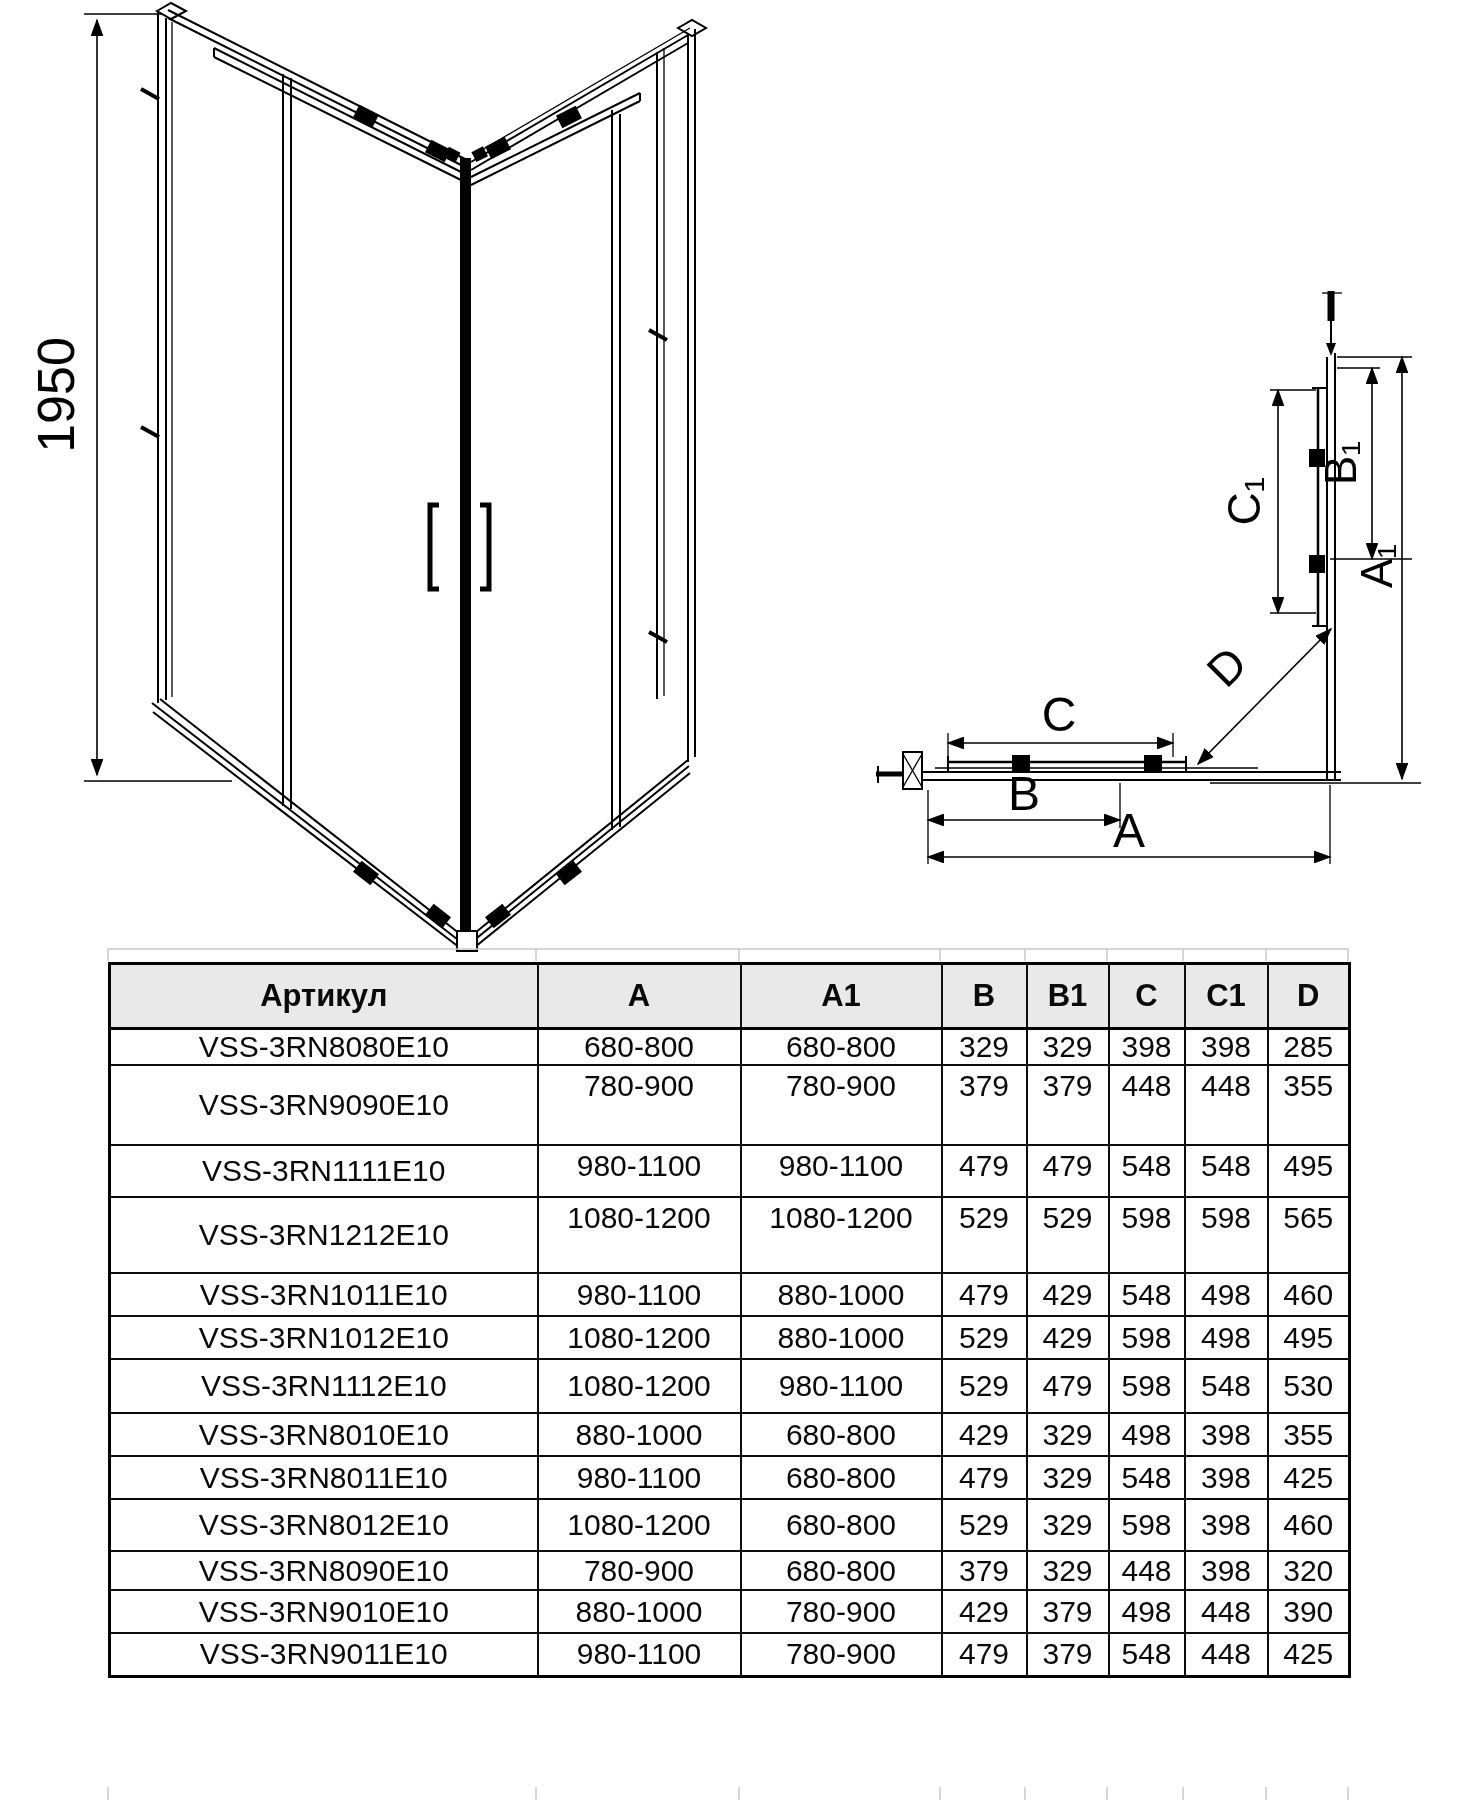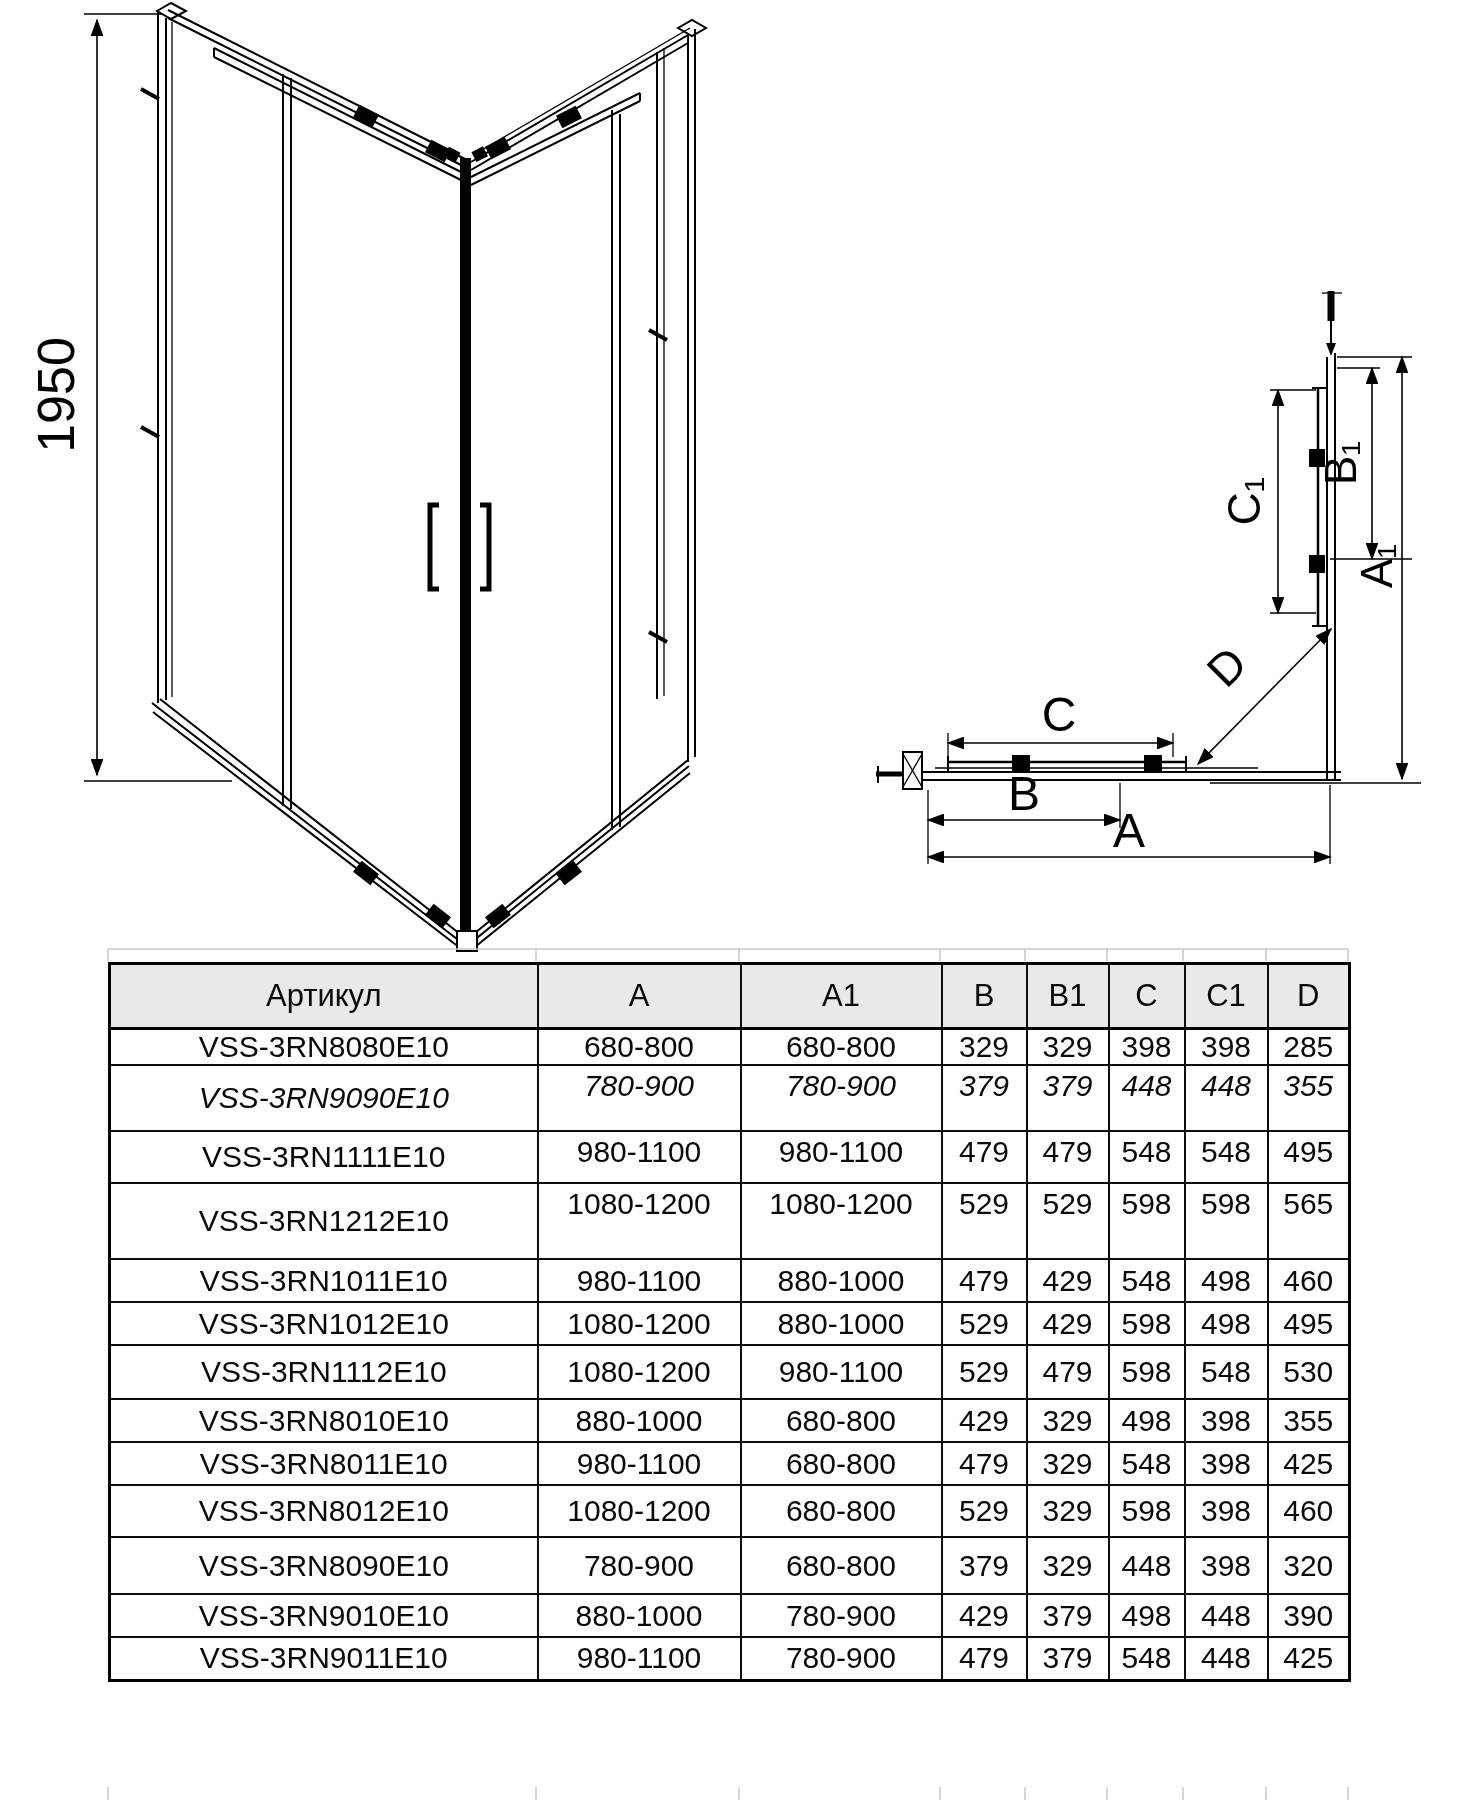--- a/index.html
+++ b/index.html
@@ -6,21 +6,21 @@
   body{
     width:1469px;height:1800px;position:relative;background:#ffffff;
     font-family:"Liberation Sans",sans-serif;overflow:hidden;color:#000;
   }
   #drawing{position:absolute;left:0;top:0;}
   #bottom-stub{position:absolute;left:0;top:1787px;}
   
   #table-wrap{position:absolute;left:108px;top:962px;}
   table{border-collapse:collapse;table-layout:fixed;width:1240px;border:3px solid #000;background:#fff;}
   th{
-    background:#e9e9e9;font-size:31px;font-weight:normal;text-align:center;
+    background:#e9e9e9;font-size:31px;font-weight:bold;text-align:center;
     border:2px solid #0d0d0d;border-bottom:3px solid #000;height:60px;color:#0a0a0a;
   }
   td{
     border:2px solid #0d0d0d;font-size:30px;text-align:center;vertical-align:middle;
     color:#0a0a0a;padding:0;white-space:nowrap;overflow:hidden;
   }
   tr.tall td.num{vertical-align:top;padding-top:3px;}
   
   .ln{stroke:#000;stroke-width:2;fill:none;}
   .ln25{stroke:#000;stroke-width:2.5;fill:none;}
@@ -242,21 +242,21 @@
         <tr style="height: 36px;">
           <td class="article">VSS-3RN8080E10</td>
           <td class="num">680-800</td>
           <td class="num">680-800</td>
           <td class="num">329</td>
           <td class="num">329</td>
           <td class="num">398</td>
           <td class="num">398</td>
           <td class="num">285</td>
         </tr>
-        <tr class="tall" style="height: 66px; font-style: italic;">
+        <tr class="tall" style="height: 80px;">
           <td class="article">VSS-3RN9090E10</td>
           <td class="num">780-900</td>
           <td class="num">780-900</td>
           <td class="num">379</td>
           <td class="num">379</td>
           <td class="num">448</td>
           <td class="num">448</td>
           <td class="num">355</td>
         </tr>
         <tr class="tall" style="height: 52px;">
@@ -332,21 +332,21 @@
         <tr style="height: 52px;">
           <td class="article">VSS-3RN8012E10</td>
           <td class="num">1080-1200</td>
           <td class="num">680-800</td>
           <td class="num">529</td>
           <td class="num">329</td>
           <td class="num">598</td>
           <td class="num">398</td>
           <td class="num">460</td>
         </tr>
-        <tr style="height: 57px;">
+        <tr style="height: 39px;">
           <td class="article">VSS-3RN8090E10</td>
           <td class="num">780-900</td>
           <td class="num">680-800</td>
           <td class="num">379</td>
           <td class="num">329</td>
           <td class="num">448</td>
           <td class="num">398</td>
           <td class="num">320</td>
         </tr>
         <tr style="height: 43px;">

